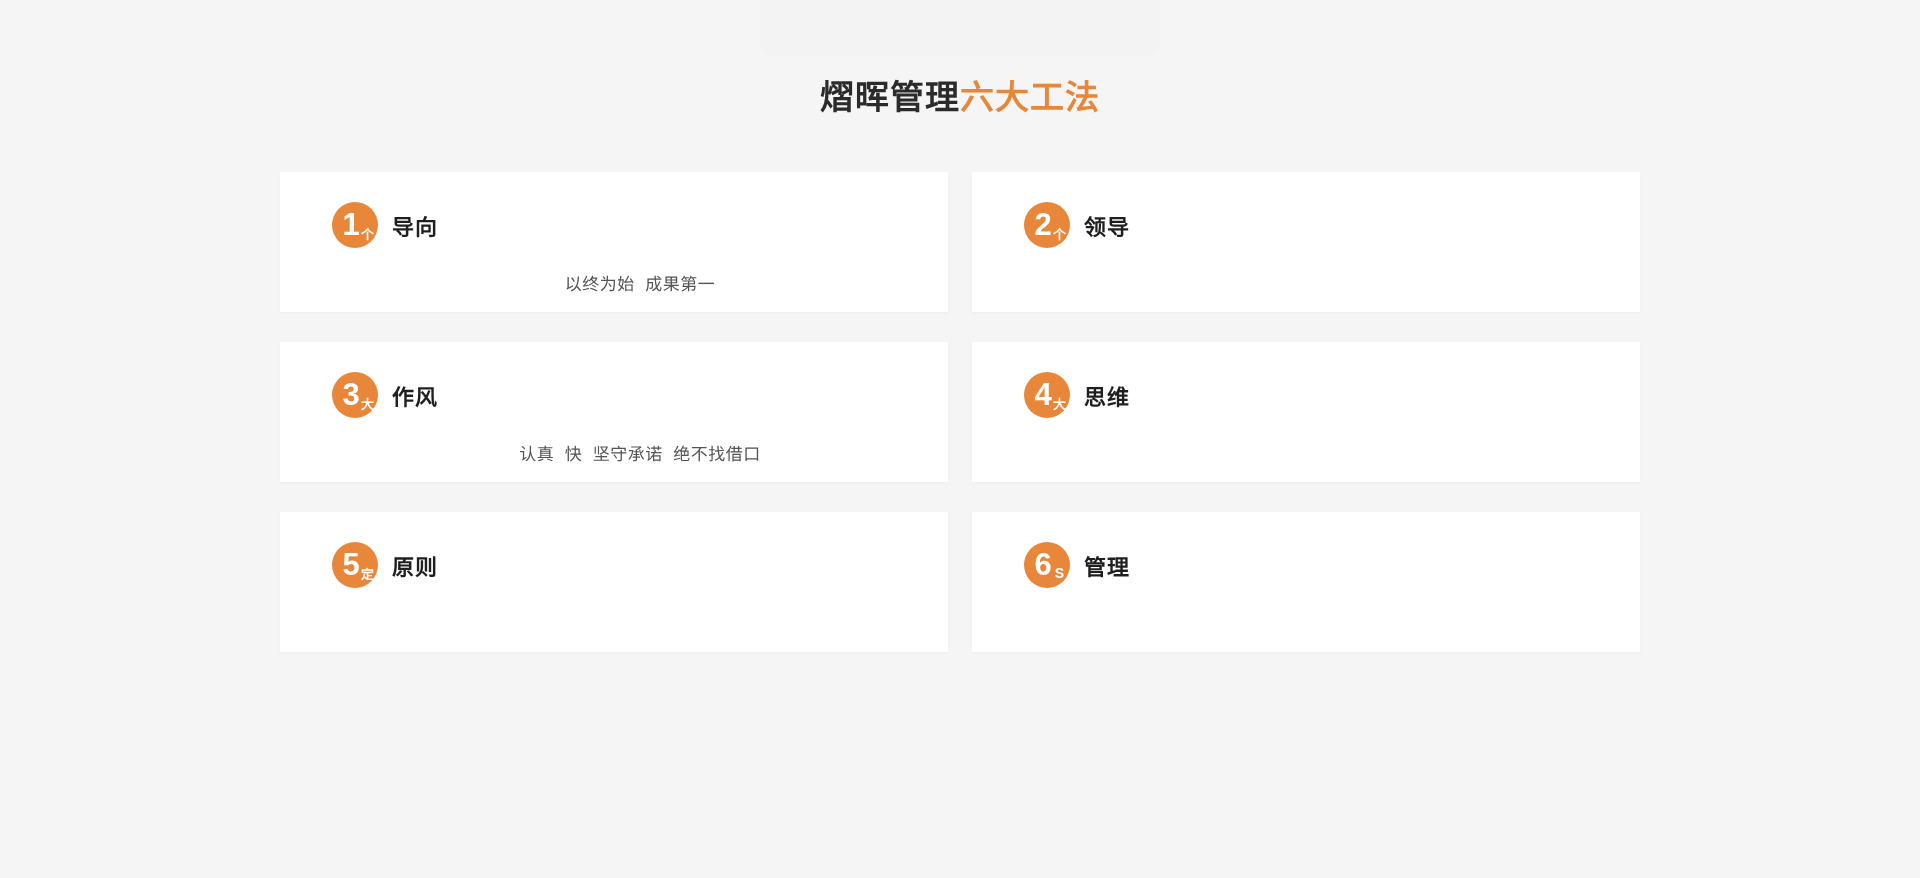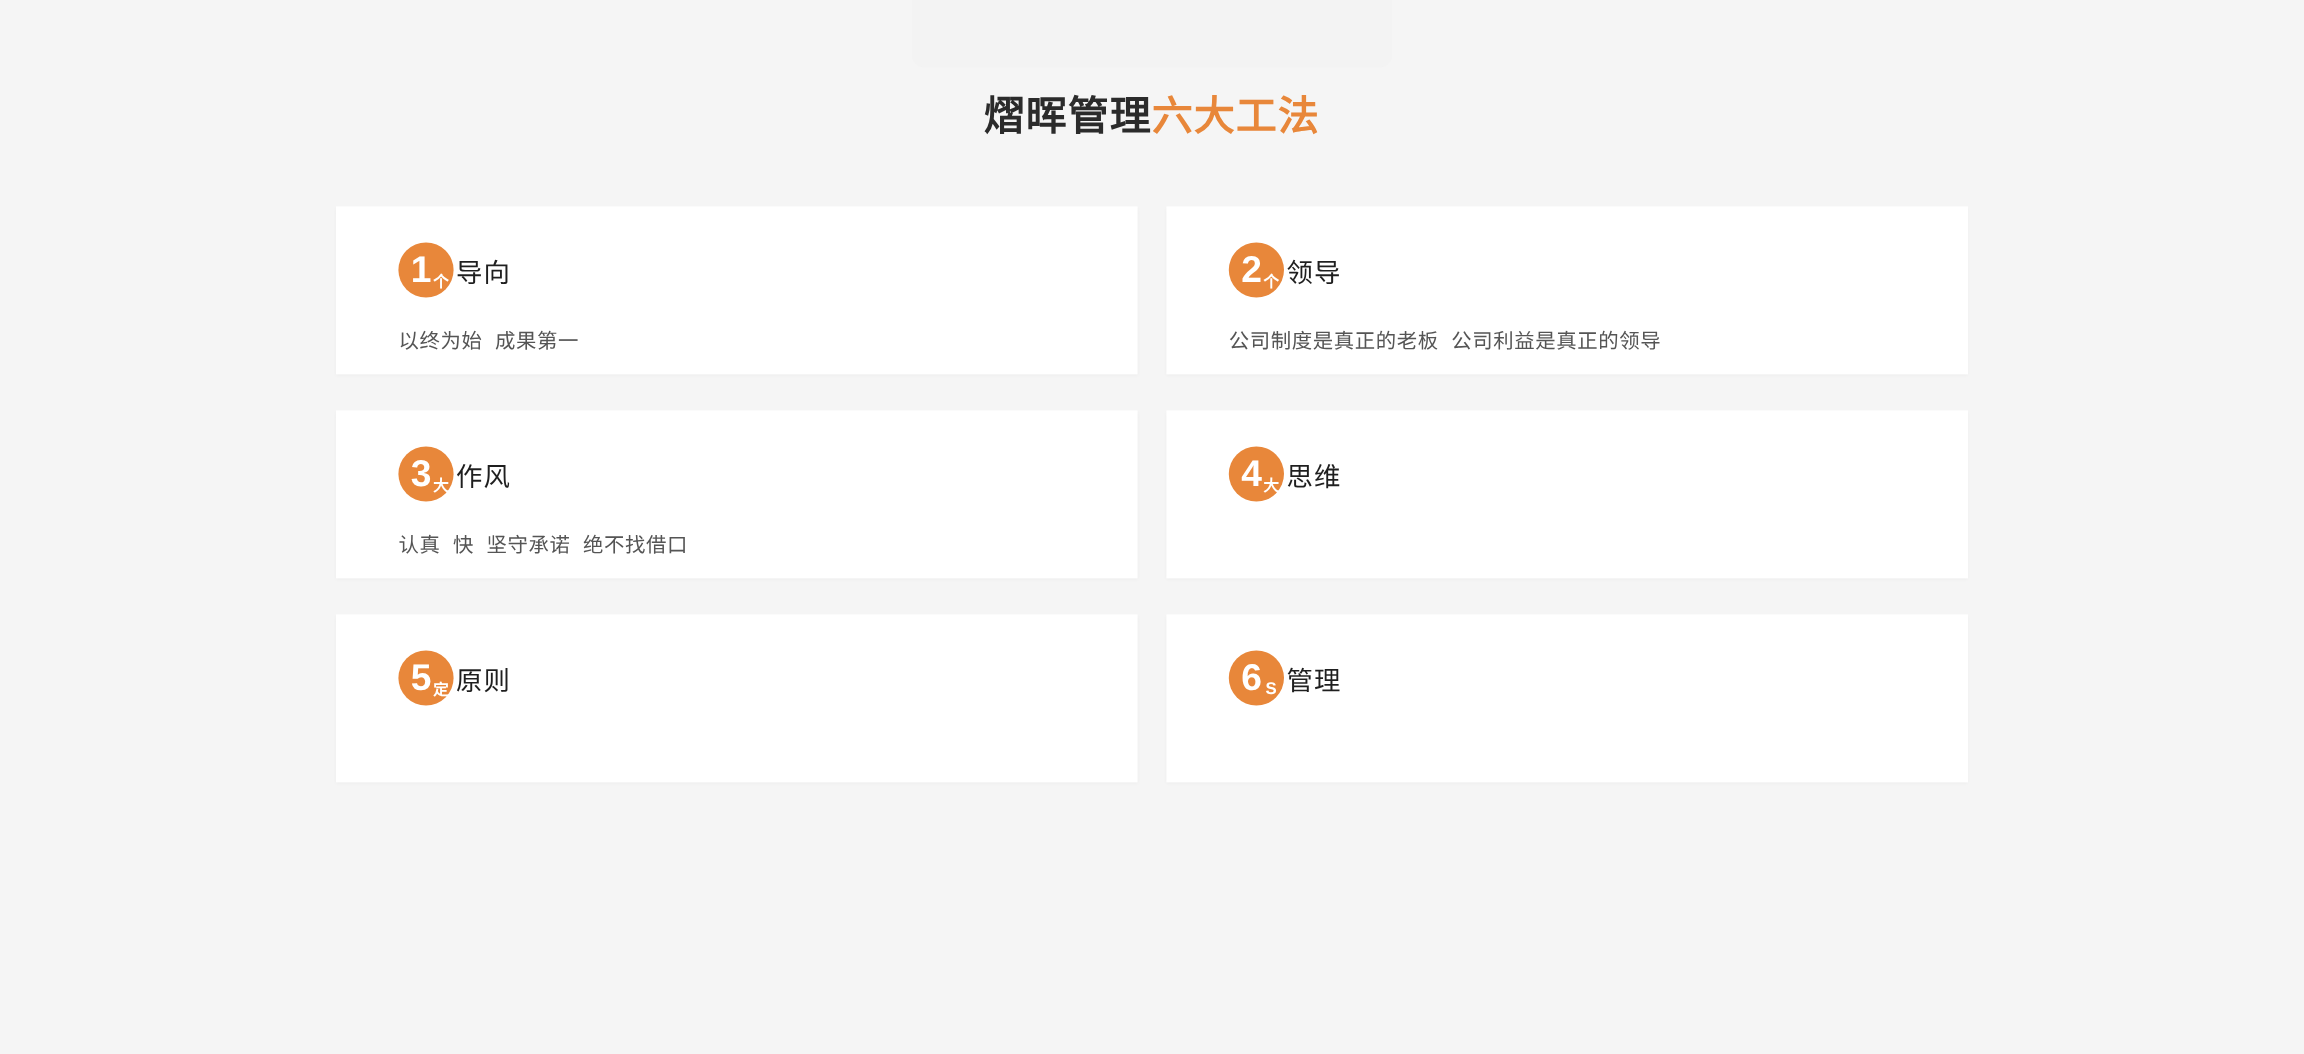--- a/index.html
+++ b/index.html
@@ -100,33 +100,34 @@
     font-weight: 700;
     line-height: 1;
   }
   .badge .unit.lat {
     font-size: 14px;
     right: 6px;
     bottom: 8px;
   }
 
   .card-title {
-    margin-left: 2px;
+    margin-left: 14px;
     font-size: 22px;
-    font-weight: 400;
+    font-weight: 700;
     color: #1f1f1f;
     letter-spacing: 1px;
   }
 
   .card-desc {
     margin-top: 22px;
     font-size: 17px;
     color: #555555;
     letter-spacing: .5px;
     white-space: pre;
+    text-align: center;
   }
 </style>
 </head>
 <body>
 
 <div class="top-ghost"></div>
 
 <div class="page">
 
   <h1 class="section-title">
@@ -147,21 +148,20 @@
     </div>
 
     <div class="card">
       <div class="card-head">
         <span class="badge">
           <span class="num">2</span>
           <span class="unit">个</span>
         </span>
         <span class="card-title">领导</span>
       </div>
-      <div class="card-desc">公司制度是真正的老板  公司利益是真正的领导</div>
     </div>
 
     <div class="card">
       <div class="card-head">
         <span class="badge">
           <span class="num">3</span>
           <span class="unit">大</span>
         </span>
         <span class="card-title">作风</span>
       </div>

